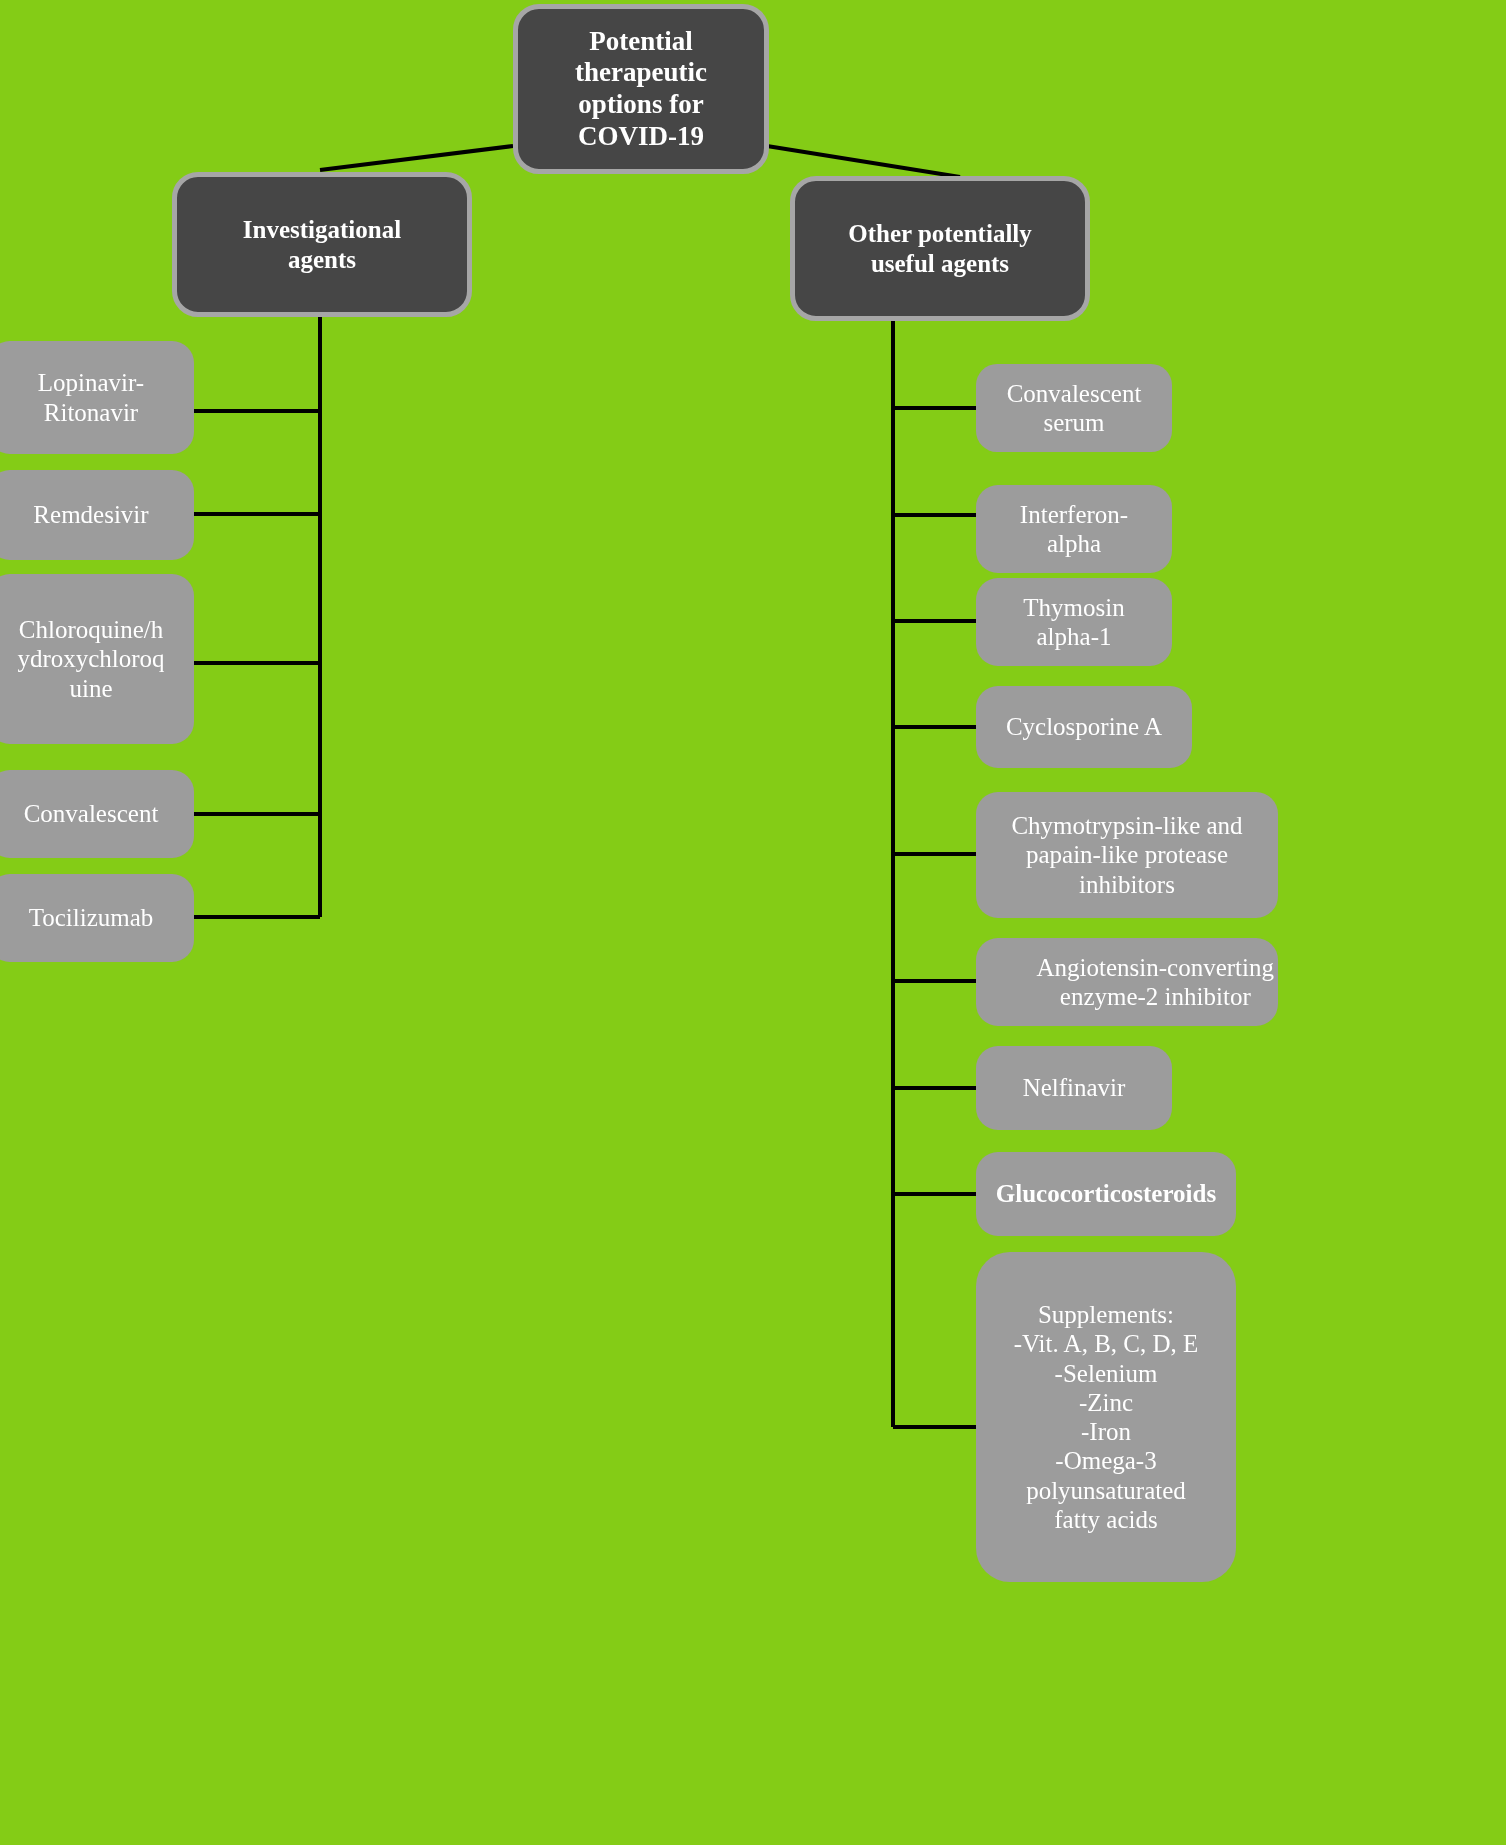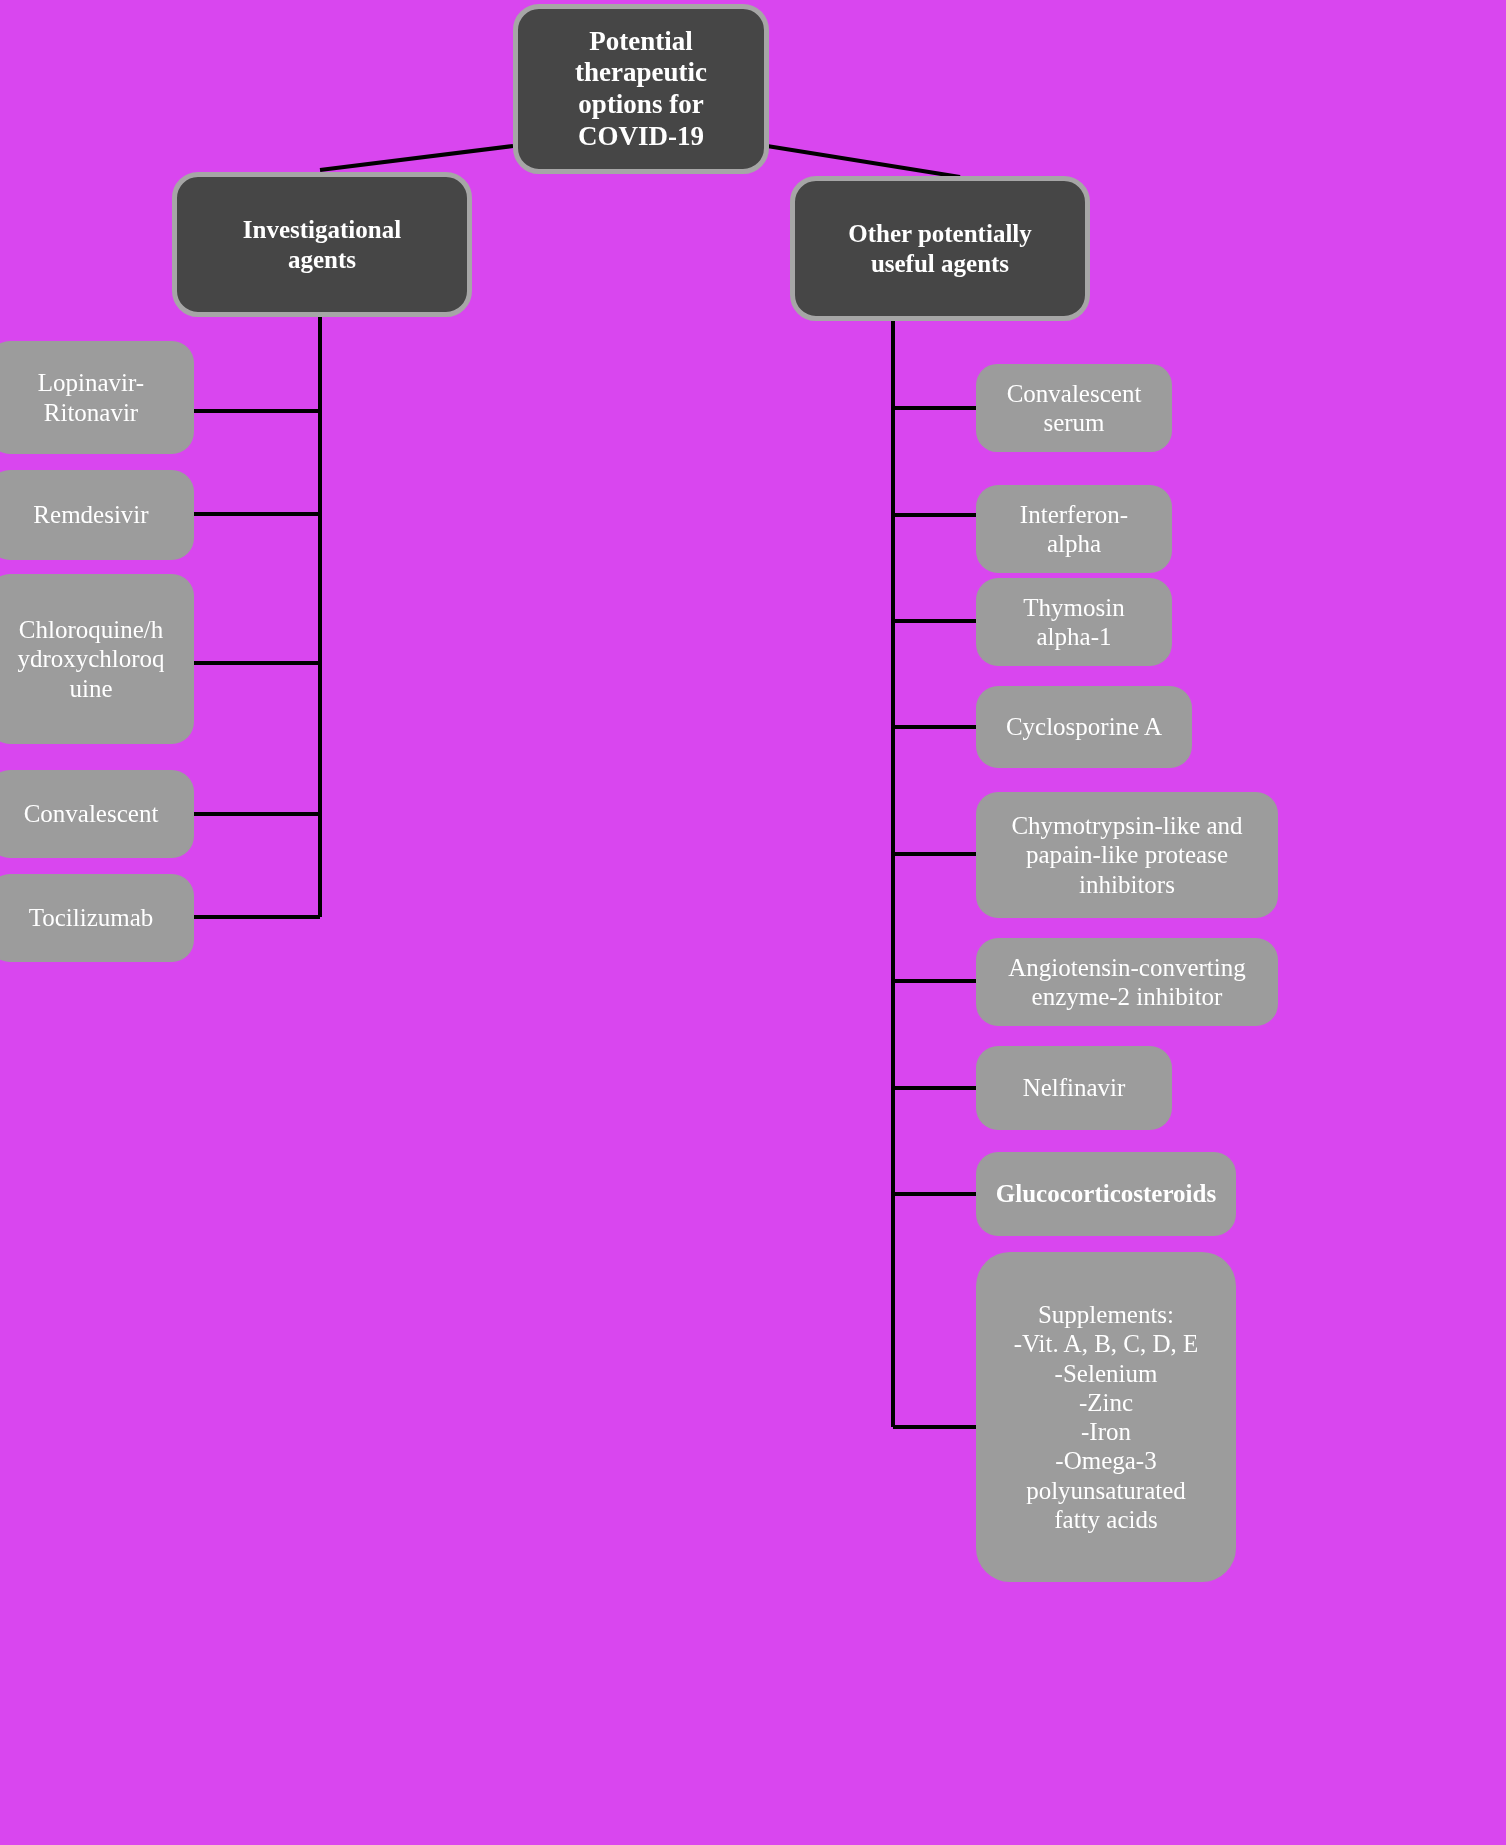--- a/index.html
+++ b/index.html
@@ -7,21 +7,21 @@
     padding: 0;
     background: #ffffff;
   }
   body {
     font-family: "Liberation Serif", "DejaVu Serif", serif;
   }
   #canvas {
     position: relative;
     width: 1506px;
     height: 1845px;
-    background: #d946ef;
+    background: #84cc16;
     overflow: hidden;
     text-decoration: underline;
   }
 
   
   #wires {
     position: absolute;
     left: 0;
     top: 0;
     width: 1506px;
@@ -157,21 +157,21 @@
   <div class="node node-light node-leaf" style="left:976px; top:686px; width:216px; height:82px;">
     <span class="label">Cyclosporine A</span>
   </div>
 
   <div class="node node-light node-leaf" style="left:976px; top:792px; width:302px; height:126px;">
     <span class="label">Chymotrypsin-like and
 papain-like protease
 inhibitors</span>
   </div>
 
-  <div class="node node-light node-leaf" style="left:976px; top:938px; width:302px; height:88px;">
+  <div class="node node-light node-leaf" style="left:976px; top:938px; width:302px; height:88px;justify-content:flex-end;">
     <span class="label">Angiotensin-converting
 enzyme-2 inhibitor</span>
   </div>
 
   <div class="node node-light node-leaf" style="left:976px; top:1046px; width:196px; height:84px;">
     <span class="label">Nelfinavir</span>
   </div>
 
   <div class="node node-light node-leaf bold-leaf" style="left:976px; top:1152px; width:260px; height:84px;">
     <span class="label">Glucocorticosteroids</span>

